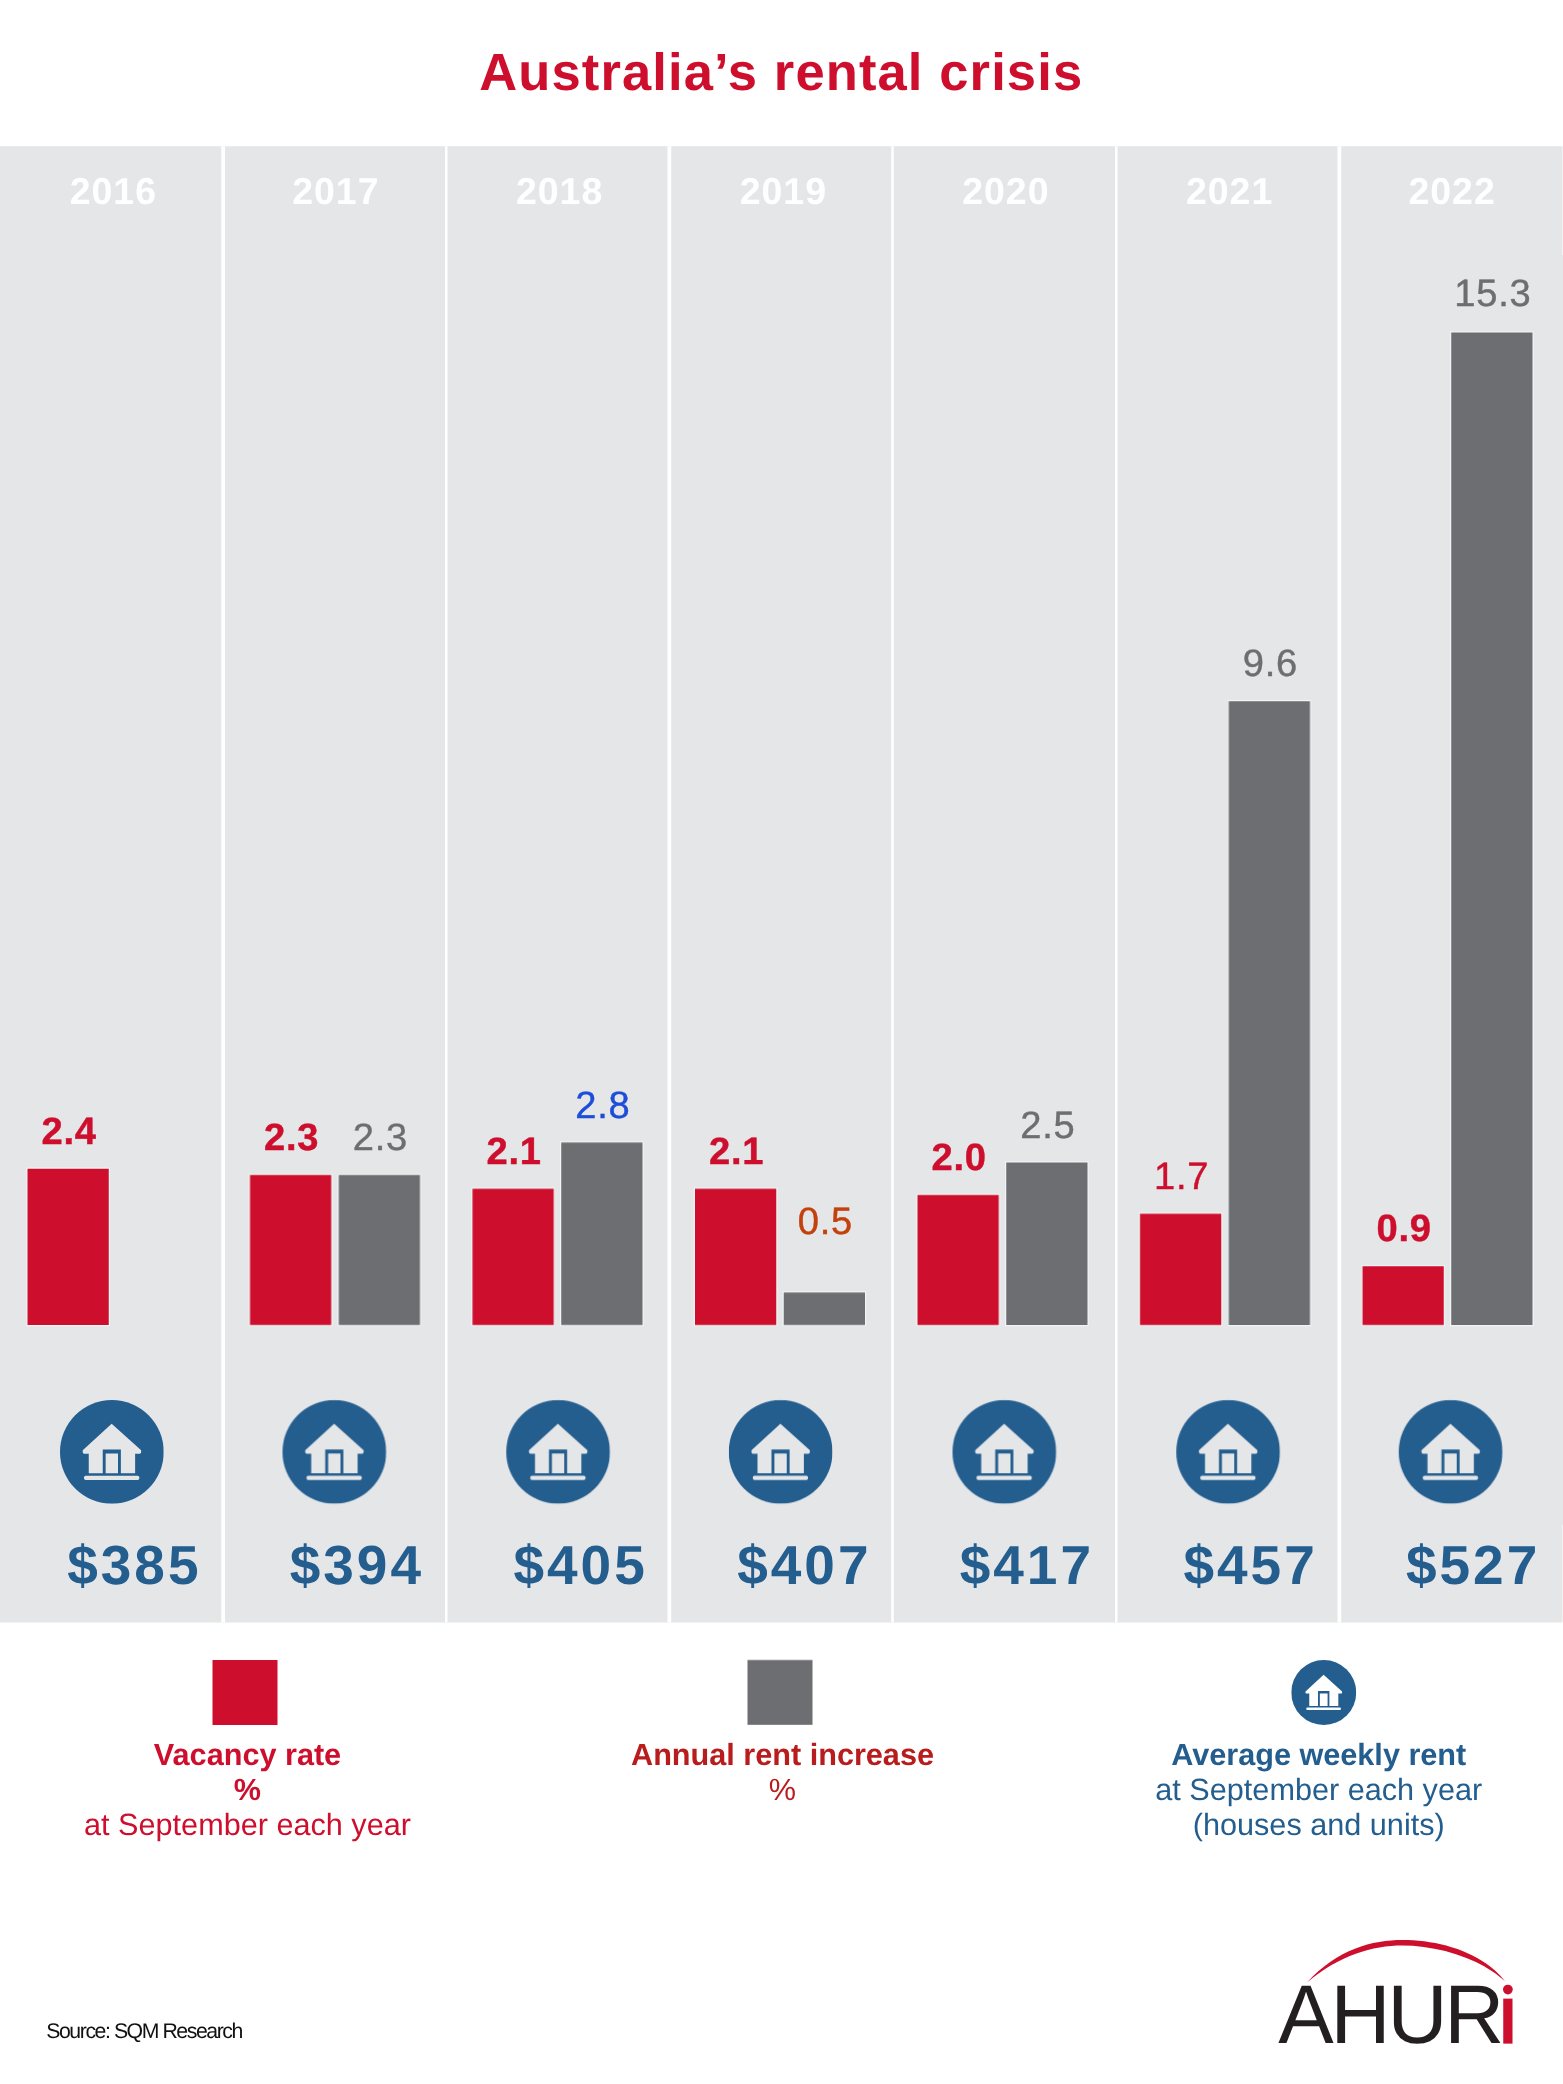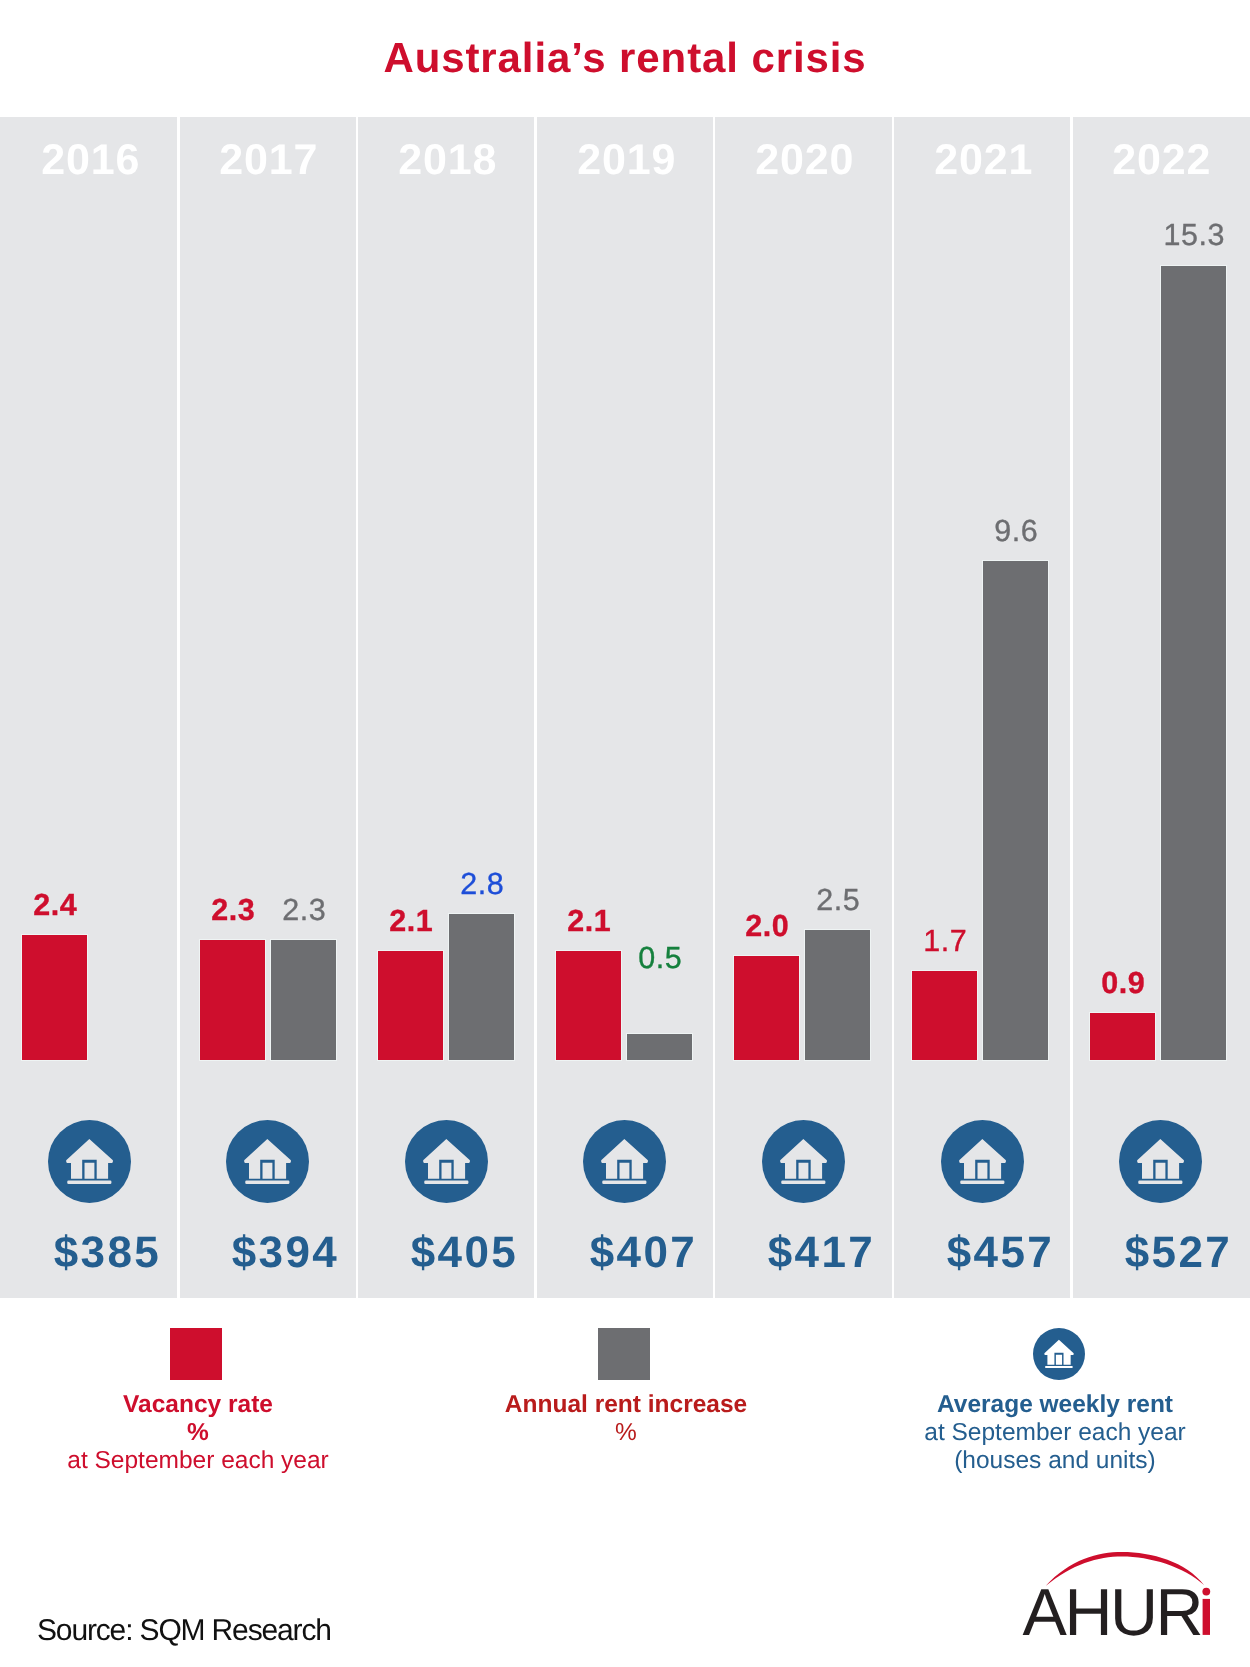--- a/index.html
+++ b/index.html
@@ -10,36 +10,36 @@
 
   
   #title{position:absolute;left:0;top:37px;width:1250px;text-align:center;
          color:#CE0E2D;font-size:42px;font-weight:bold;letter-spacing:0.9px;line-height:1;}
 
   
   #panel{position:absolute;left:0;top:117px;width:1250px;height:1181px;background:#E5E6E8;overflow:hidden;}
   .column{position:absolute;top:0;height:1181px;}
   .coldivider{position:absolute;top:0;width:3px;height:1181px;background:#FFFFFF;}
   .year{position:absolute;width:100%;text-align:center;color:#FFFFFF;
-        font-size:43px;font-weight:bold;line-height:1;letter-spacing:0.8px;text-indent:2.8px;}
+        font-size:30px;font-weight:bold;line-height:1;letter-spacing:0.8px;text-indent:2.8px;}
   .bar{position:absolute;width:65px;box-shadow:0 0 0 1px #EFF4F4;}
   .barlabel{position:absolute;width:120px;text-align:center;font-size:30.5px;line-height:1;letter-spacing:0.6px;text-indent:0.6px;-webkit-text-stroke:0.35px;}
   .homecircle{position:absolute;width:83px;height:83px;}
   .amount{position:absolute;width:100%;text-align:center;color:#245E8F;
           font-size:44px;font-weight:bold;line-height:1;letter-spacing:2.4px;text-indent:4.4px;margin-left:16px;}
 
   
   #legend{position:absolute;left:0;top:1298px;width:1250px;height:222px;}
   .lgswatch{position:absolute;}
   .lgtext{position:absolute;text-align:center;}
   .lgline{font-size:24.5px;line-height:28.2px;}
 
   
   #logo{position:absolute;left:1000px;top:1520px;width:250px;height:120px;overflow:visible;}
-  #source{position:absolute;left:36.5px;top:1616px;font-size:30px;letter-spacing:-1.15px;color:#111111;line-height:1;}
+  #source{position:absolute;left:36.5px;top:1616px;font-size:17px;letter-spacing:-1.15px;color:#111111;line-height:1;}
 </style>
 </head>
 <body>
 
 <div id="page">
 
   <div id="title">Australia’s rental crisis</div>
 
   <div id="panel">
       <div class="column" style="left: -0.2px; width: 178.6px;">
@@ -92,21 +92,21 @@
             <g fill="#E5E6E8">
               <path d="M49.8 22.8 L78.19 48.43 L78.19 50.4 A1.3 1.3 0 0 1 76.9 51.69 L72.41 51.69 L72.41 70.72 L27.71 70.72 L27.71 51.69 L23.22 51.69 A1.3 1.3 0 0 1 21.93 50.4 L21.93 48.43 Z M41.2 47.83 L58.67 47.83 L58.67 70.72 L55.9 70.72 L55.9 51.45 L44.0 51.45 L44.0 70.72 L41.2 70.72 Z" fill-rule="evenodd"></path>
               <rect x="23.2" y="73.0" width="53.2" height="4.0" rx="1.5"></rect>
             </g>
           </svg></div>
         <div class="amount" style="top: 1113.6px;">$407</div>
       </div>
       <div class="bar" style="background: rgb(206, 14, 45); left: 556.2px; width: 65px; height: 108.99px; top: 833.71px;"></div>
       <div class="barlabel" style="color: rgb(206, 14, 45); font-weight: bold; left: 528.7px; top: 788.51px;">2.1</div>
       <div class="bar" style="background: rgb(109, 110, 113); left: 627.2px; width: 65px; height: 25.95px; top: 916.75px;"></div>
-      <div class="barlabel" style="color: #15803d; left: 599.7px; top: 826px;">0.5</div>
+      <div class="barlabel" style="color: #c2410c; left: 599.7px; top: 845px;">0.5</div>
       <div class="column" style="left: 714.2px; width: 178.6px;">
         <div class="year" style="top: 21.9px;">2020</div>
         <div class="homecircle" style="left: 47.8px; top: 1003px; width: 83px; height: 83px;"><svg viewBox="0 0 100 100" width="83" height="83">
             <circle cx="50" cy="50" r="50" fill="#245E8F"></circle>
             <g fill="#E5E6E8">
               <path d="M49.8 22.8 L78.19 48.43 L78.19 50.4 A1.3 1.3 0 0 1 76.9 51.69 L72.41 51.69 L72.41 70.72 L27.71 70.72 L27.71 51.69 L23.22 51.69 A1.3 1.3 0 0 1 21.93 50.4 L21.93 48.43 Z M41.2 47.83 L58.67 47.83 L58.67 70.72 L55.9 70.72 L55.9 51.45 L44.0 51.45 L44.0 70.72 L41.2 70.72 Z" fill-rule="evenodd"></path>
               <rect x="23.2" y="73.0" width="53.2" height="4.0" rx="1.5"></rect>
             </g>
           </svg></div>
         <div class="amount" style="top: 1113.6px;">$417</div>

